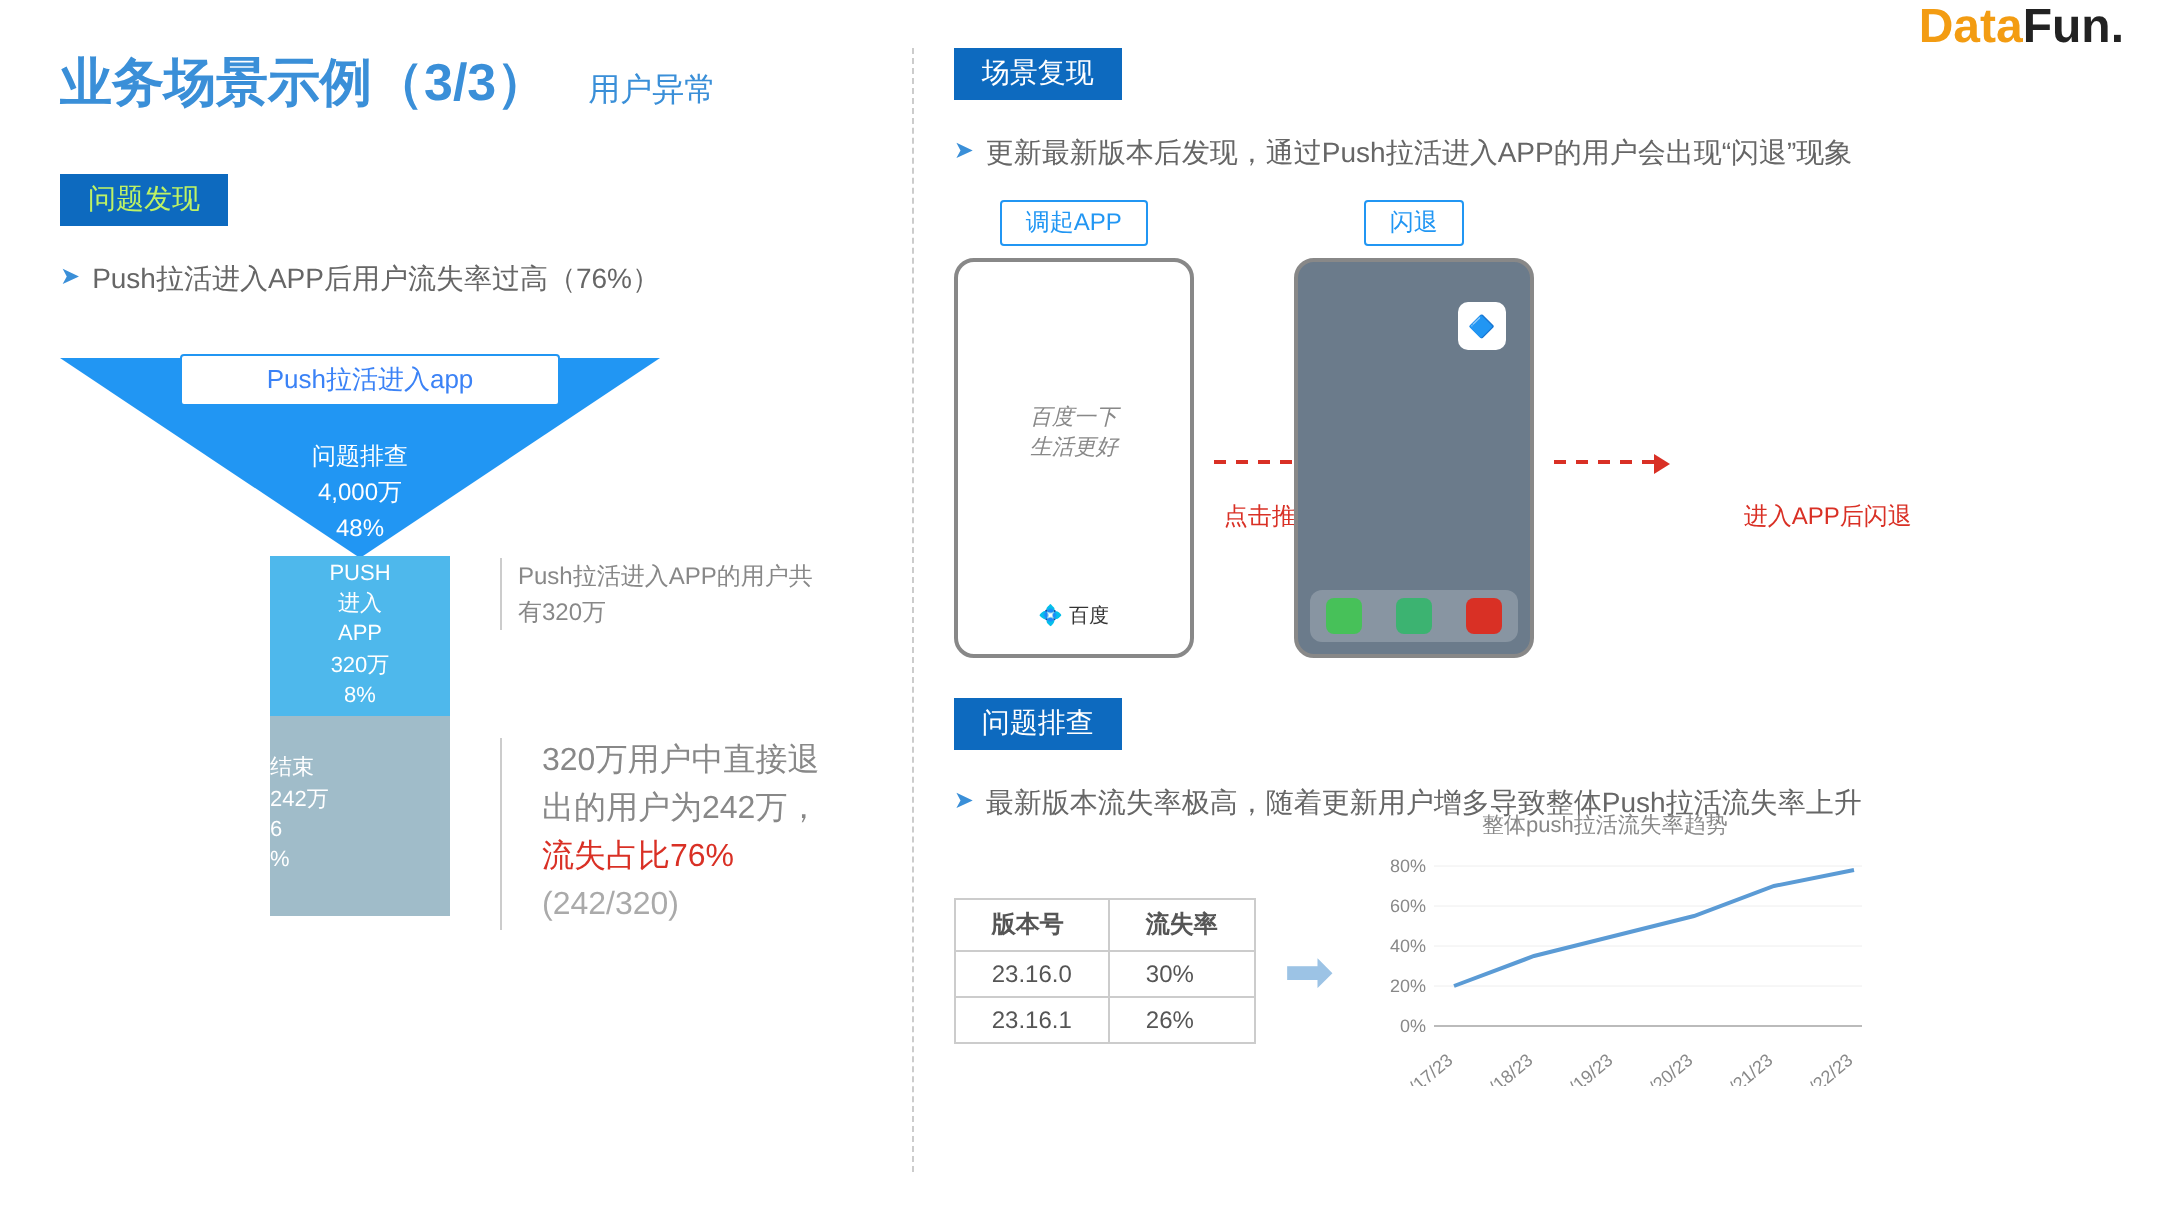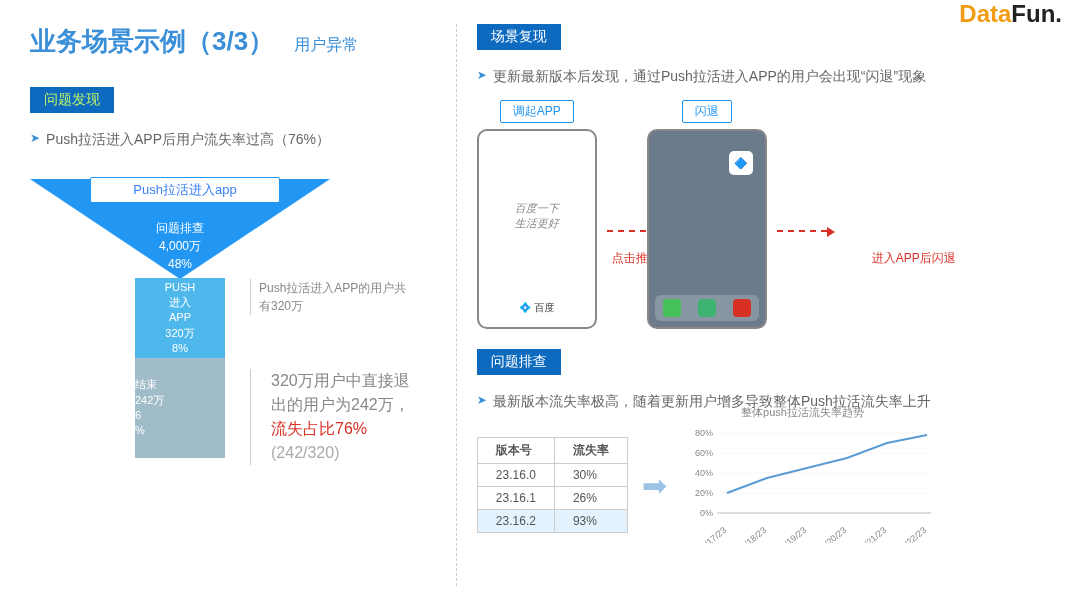--- a/index.html
+++ b/index.html
@@ -246,24 +246,20 @@
           <th>流失率</th>
         </tr>
         <tr>
           <td>23.16.0</td>
           <td>30%</td>
         </tr>
         <tr>
           <td>23.16.1</td>
           <td>26%</td>
         </tr>
-        <tr class="hl">
-          <td>23.16.2</td>
-          <td>93%</td>
-        </tr>
       </tbody>
         </table>
 
       <div class="big-arrow">➡</div>
 
       <div class="chart-wrap">
         <div class="chart-title">整体push拉活流失率趋势</div>
         <svg class="chart" viewBox="0 0 260 120">
 
           <line class="grid" x1="36" y1="10" x2="250" y2="10"></line>

